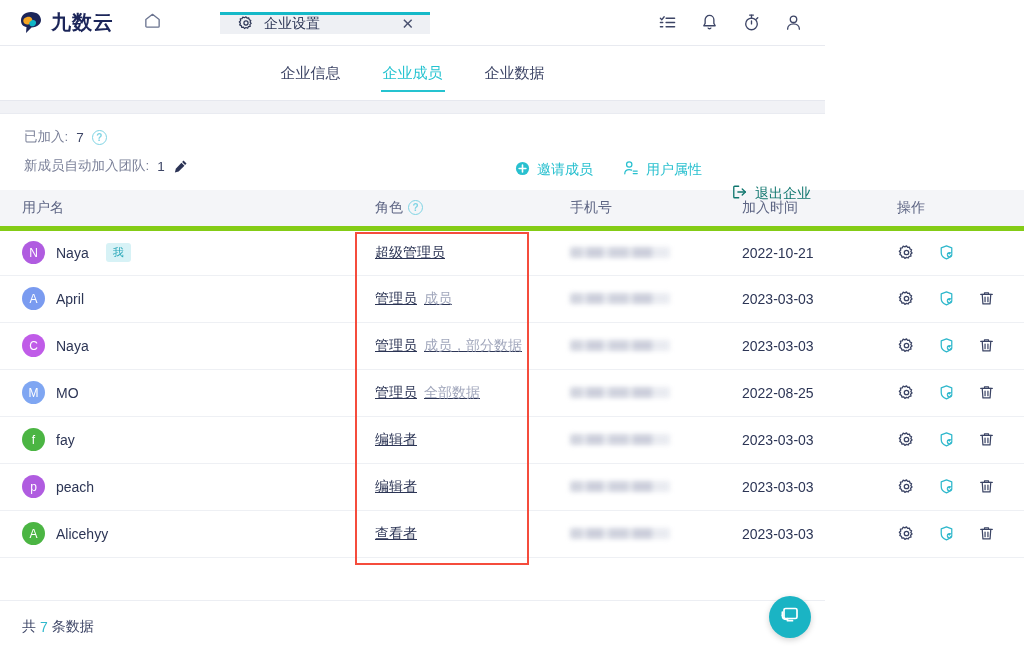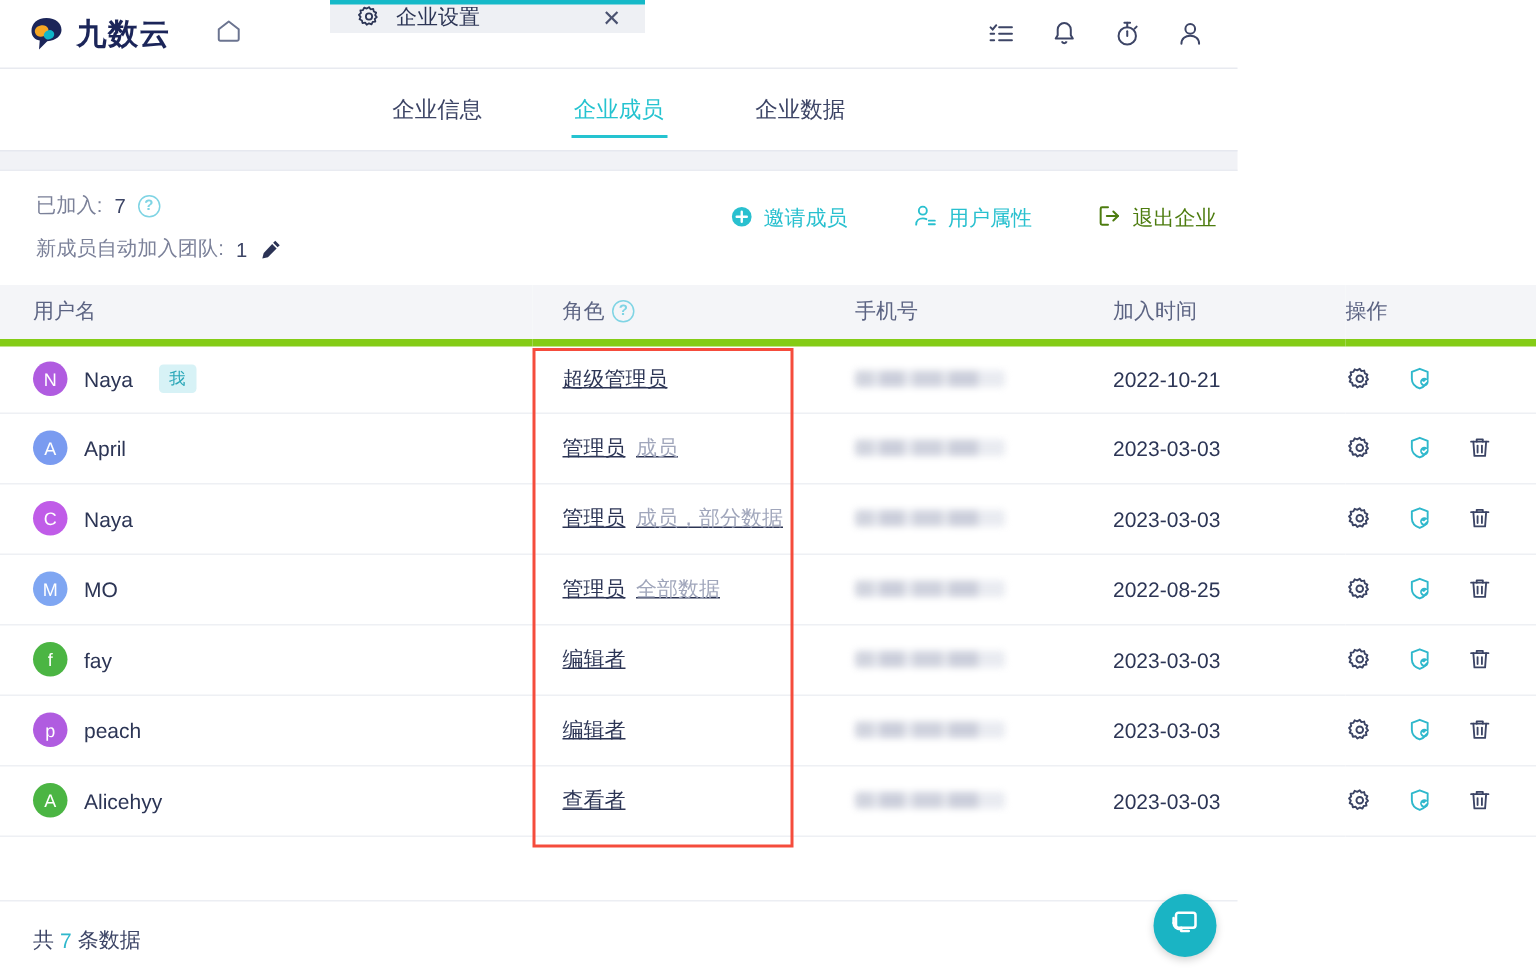--- a/index.html
+++ b/index.html
@@ -24,21 +24,21 @@
   .logo-wrap { display:flex; align-items:center; padding-left: 18px; gap: 7px; }
   .logo-mark { width: 26px; height: 26px; }
   .logo-text {
     font-size: 20px; font-weight: bold; color: #1b2559;
     letter-spacing: 1px;
   }
   .home-btn {
     width: 40px; height: 46px; display:flex; align-items:center; justify-content:center;
     margin-left: 18px; color:#6b7490;
   }
-  .tab-strip { display:flex; align-items:flex-start; height:46px; margin-left: 8px; padding-left: 40px; }
+  .tab-strip { display:flex; align-items:center; height:46px; margin-left: 8px; padding-left: 40px; }
   .doc-tab {
     position: relative;
     display:flex; align-items:center; gap:10px;
     padding: 0 16px 0 18px;
     min-width: 210px;
     background: #eef0f4;
     border-top: 3px solid #15b9c8;
     color:#2c3555;
     font-size: 14px;
   }
@@ -48,21 +48,21 @@
     margin-left:auto; display:flex; align-items:center; gap: 22px;
     padding-right: 22px; color:#3d4566;
   }
   .tb-icon { width:20px; height:20px; display:flex; align-items:center; justify-content:center; }
 
   
   .subtabs {
     height: 54px;
     background:#ffffff;
     display:flex; align-items:center; justify-content:center;
-    gap: 57px;
+    gap: 38px;
   }
   .subtab {
     position:relative; font-size:15px; color:#3d4566;
     height: 54px; display:flex; align-items:center; padding: 0 2px;
   }
   .subtab.active { color:#25c3d0; }
   .subtab.active::after {
     content:""; position:absolute; left:0; right:0; bottom: 8px;
     height: 2px; background:#25c3d0;
   }
@@ -82,27 +82,27 @@
   .q-icon {
     width:15px;height:15px;border-radius:50%;
     border:1.4px solid #7fd4e4; color:#7fd4e4;
     font-size:10px; display:flex; align-items:center; justify-content:center;
     font-weight:bold;
   }
   .pencil { color:#2b3355; display:flex; align-items:center; }
 
   .actions {
     position:absolute; right: 14px; top: 22px;
-    display:flex; align-items:center; gap: 44px;
+    display:flex; align-items:center; gap: 30px;
   }
   .action {
     display:flex; align-items:center; gap:7px;
     font-size:14px; color:#29c0cf;
   }
-  .action.danger { color:#4d7c0f; }
+  .action.danger { color:#0f766e;margin-top:48px; }
 
   
   .table { width:100%; border-collapse: collapse; table-layout: fixed; }
   .table thead th {
     background:#f4f5f8;
     text-align:left;
     font-weight: normal;
     font-size: 14px;
     color:#5c6483;
     height: 38px;

